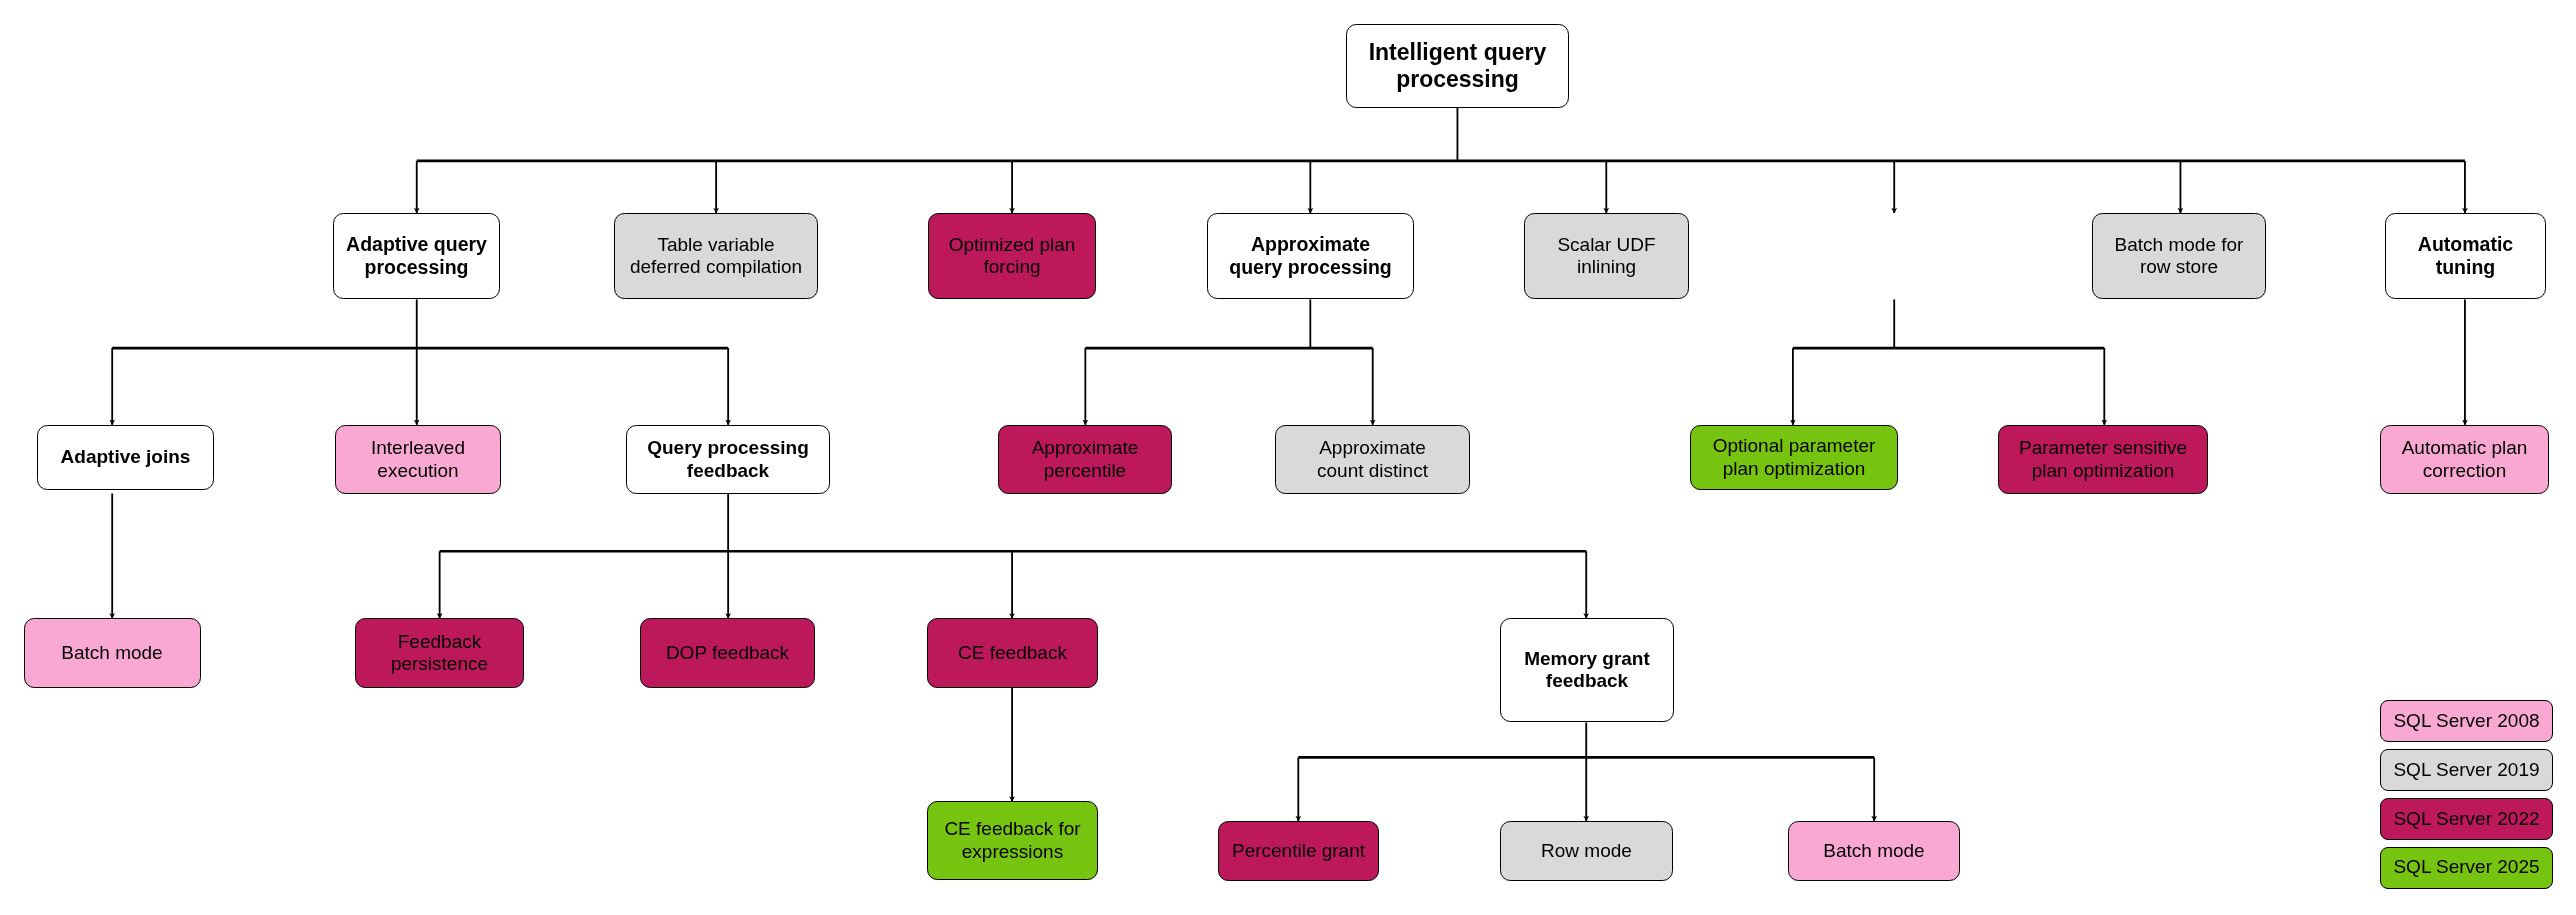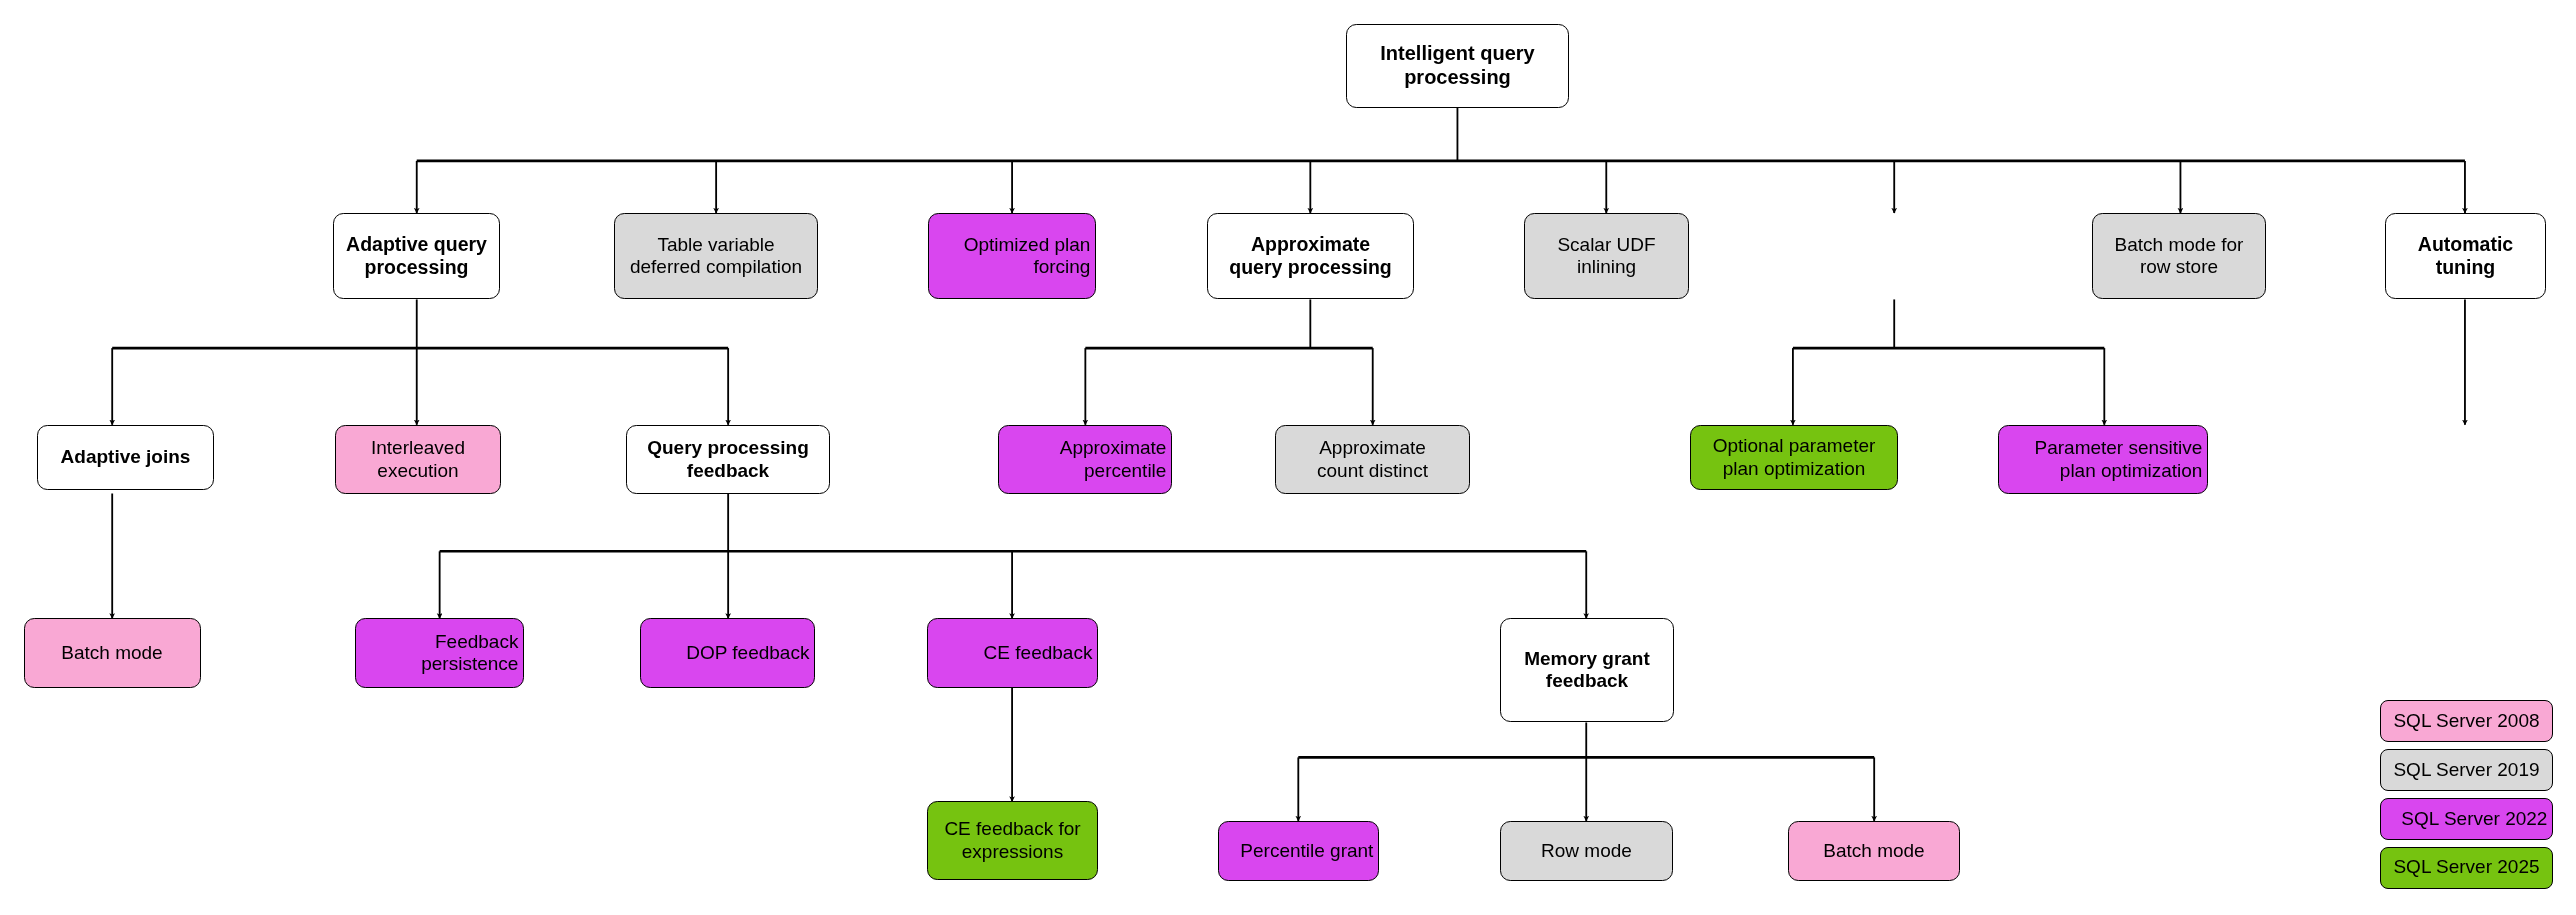--- a/index.html
+++ b/index.html
@@ -37,25 +37,25 @@
     padding: 1.1px 4.6px;
     z-index: 2;
   }
   .node .label {
     display: block;
     width: 100%;
     white-space: pre-line;
   }
   .fill-white  { background: #ffffff; }
   .fill-grey   { background: #d9d9d9; }
-  .fill-orange { background: #d946ef; text-align: right; }
+  .fill-orange { background: #be185d; }
   .fill-green  { background: #76c310; }
   .fill-blue   { background: #f9a8d4; }
 
-  .f-root   { font-size: 20px; font-weight: bold; }
+  .f-root   { font-size: 23px; font-weight: bold; }
   .f-lv2    { font-size: 19.5px; font-weight: bold; align-items: center; }
   .f-lv2s   { font-size: 19px; font-weight: normal; }
   .f-lv3    { font-size: 19px; font-weight: bold; }
   .f-lv3n   { font-size: 19px; font-weight: normal; }
   .f-leg    { font-size: 19px; font-weight: normal; }
 
   .legend {
     position: absolute;
     z-index: 3;
   }
@@ -199,20 +199,24 @@
   <div class="node fill-green f-lv3n" style="left:1690px; top:425px; width:208px; height:65px;">
     <span class="label">Optional parameter
 plan optimization</span>
   </div>
 
   <div class="node fill-orange f-lv3n" style="left:1998px; top:425px; width:210px; height:69px;">
     <span class="label">Parameter sensitive
 plan optimization</span>
   </div>
 
+  <div class="node fill-blue f-lv3n" style="left:2380px; top:425px; width:169px; height:69px;">
+    <span class="label">Automatic plan
+correction</span>
+  </div>
 
   <div class="node fill-blue f-lv3n" style="left:23.5px; top:618px; width:177px; height:70px;">
     <span class="label">Batch mode</span>
   </div>
 
   <div class="node fill-orange f-lv3n" style="left:355px; top:618px; width:169px; height:70px;">
     <span class="label">Feedback
 persistence</span>
   </div>
 

